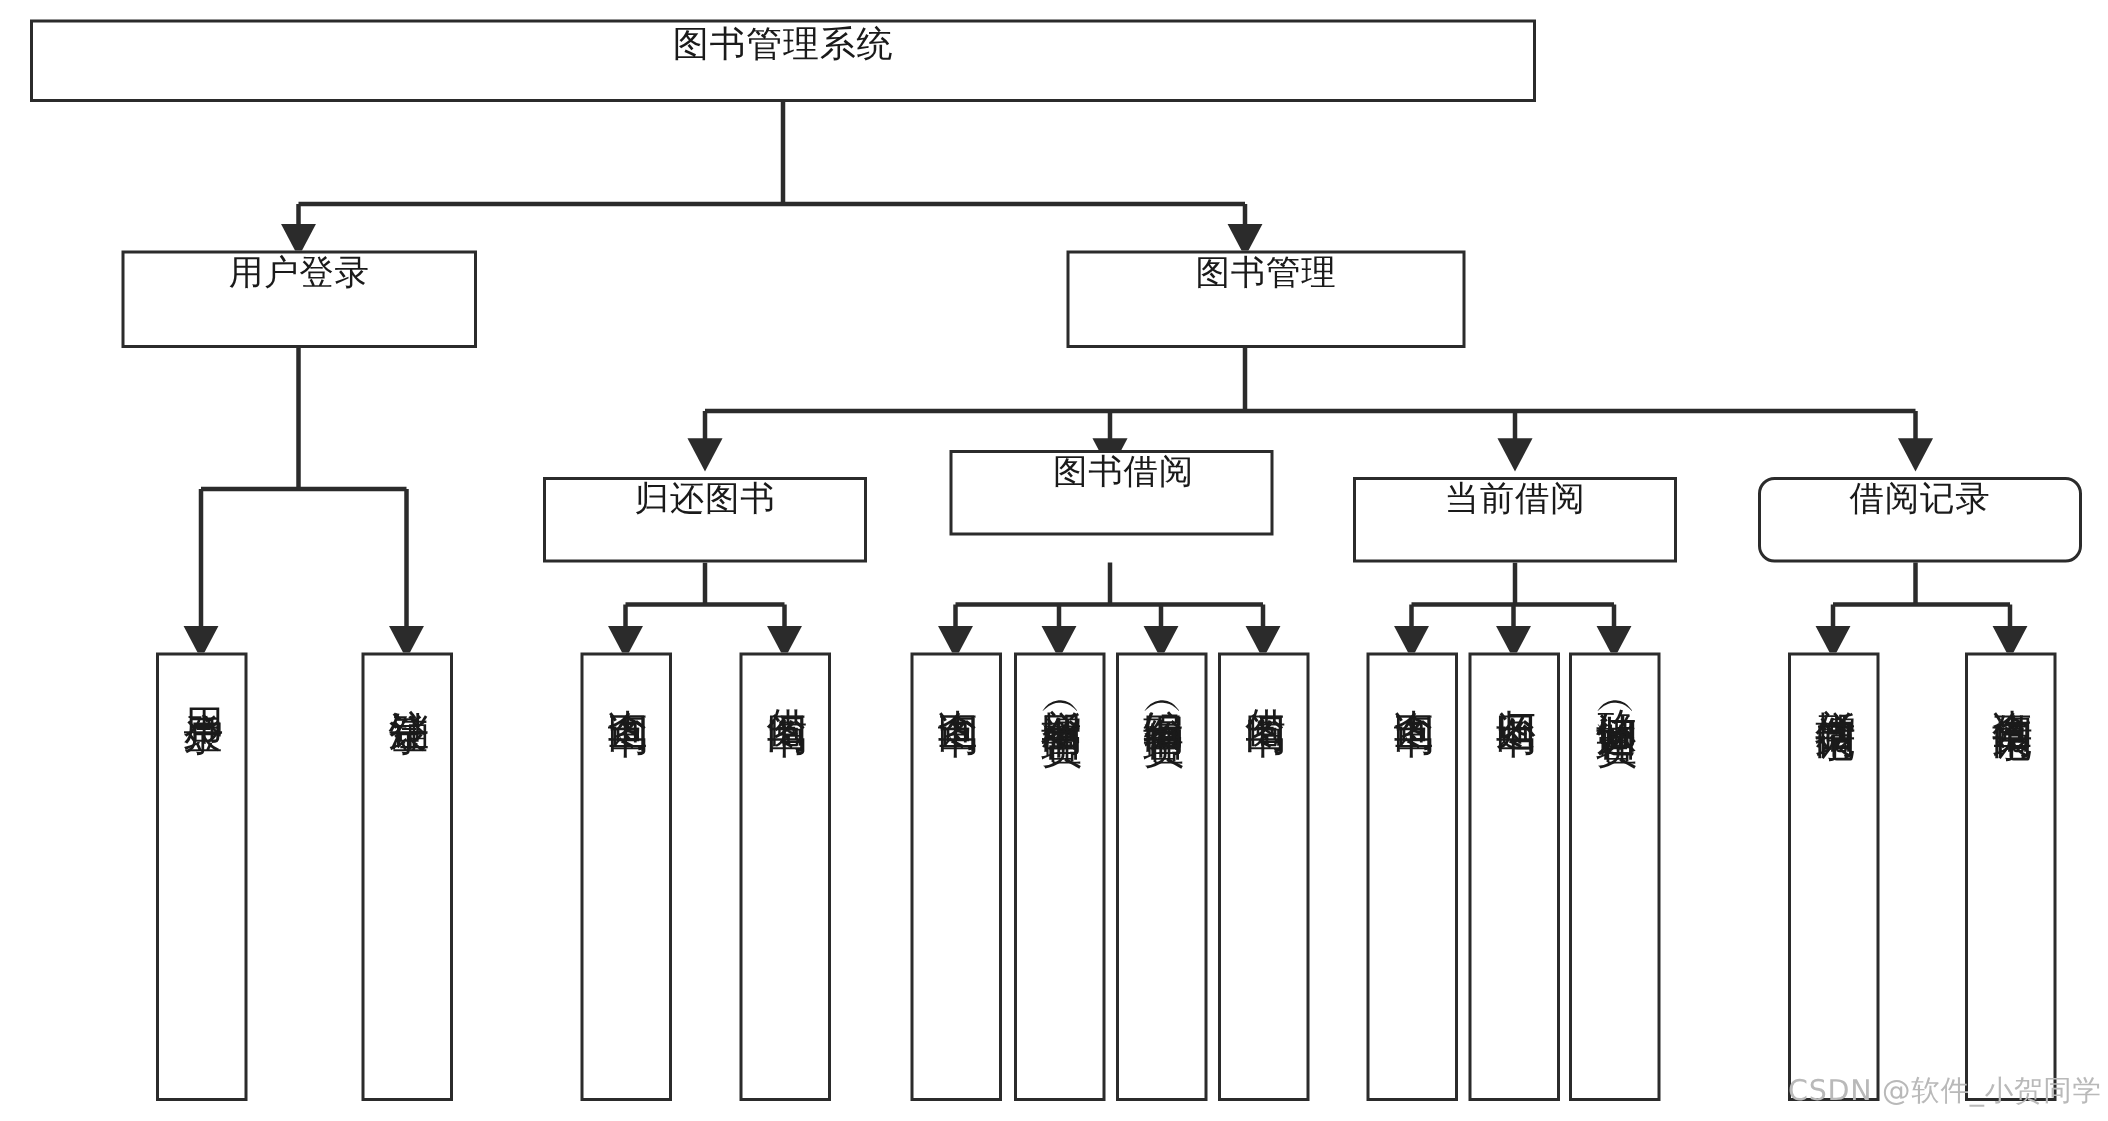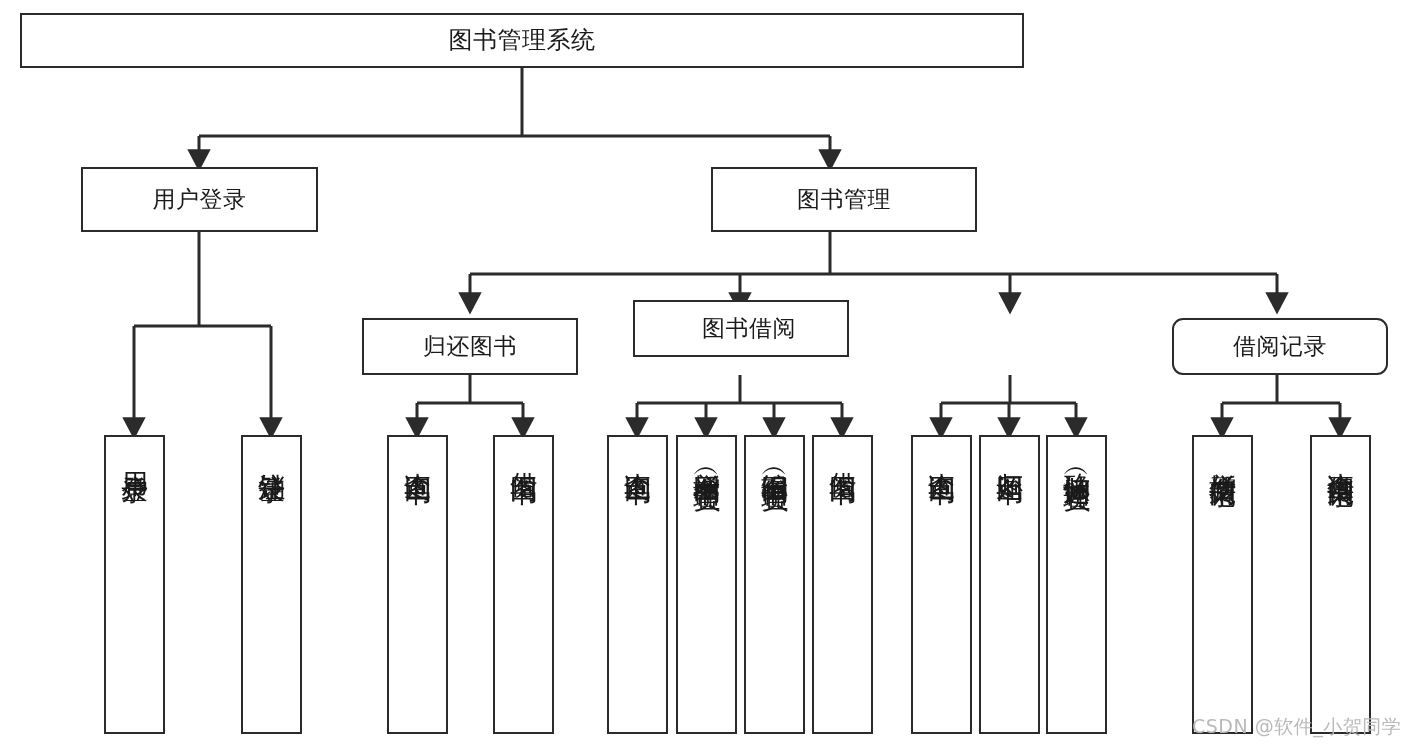--- a/index.html
+++ b/index.html
@@ -25,21 +25,21 @@
     width: 1405px;
     height: 747px;
     pointer-events: none;
   }
   .node {
     position: absolute;
     box-sizing: border-box;
     background: #ffffff;
     border: 2px solid #2b2b2b;
     display: flex;
-    align-items: center;
+    align-items: flex-start;
     justify-content: center;
     color: #1a1a1a;
   }
   .node-label {
     display: block;
     text-align: center;
     line-height: 1.18;
     white-space: pre-line;
   }
   
@@ -137,20 +137,23 @@
   <div class="node horiz" style="left:711px; top:167px; width:266px; height:65px;">
     <span class="node-label">图书管理</span>
   </div>
 
   <div class="node horiz" style="left:362px; top:318px; width:216px; height:57px;">
     <span class="node-label">归还图书</span>
   </div>
   <div class="node horiz" style="left:633px; top:300px; width:216px; height:57px;padding-left:16px;">
     <span class="node-label">图书借阅</span>
   </div>
+  <div class="node horiz" style="left:902px; top:318px; width:216px; height:57px;">
+    <span class="node-label">当前借阅</span>
+  </div>
   <div class="node horiz" style="left:1172px; top:318px; width:216px; height:57px;border-radius:11px;">
     <span class="node-label">借阅记录</span>
   </div>
 
   <div class="node vert" style="left:104px; top:435px; width:61px; height:299px;">
     <span class="node-label">用户登录</span>
   </div>
   <div class="node vert" style="left:241px; top:435px; width:61px; height:299px;">
     <span class="node-label">注销登录</span>
   </div>

